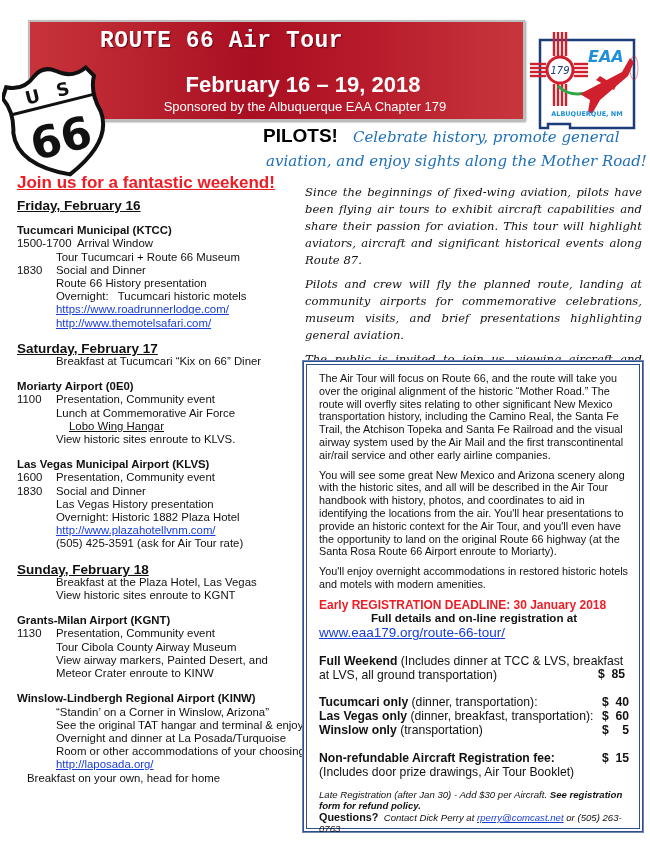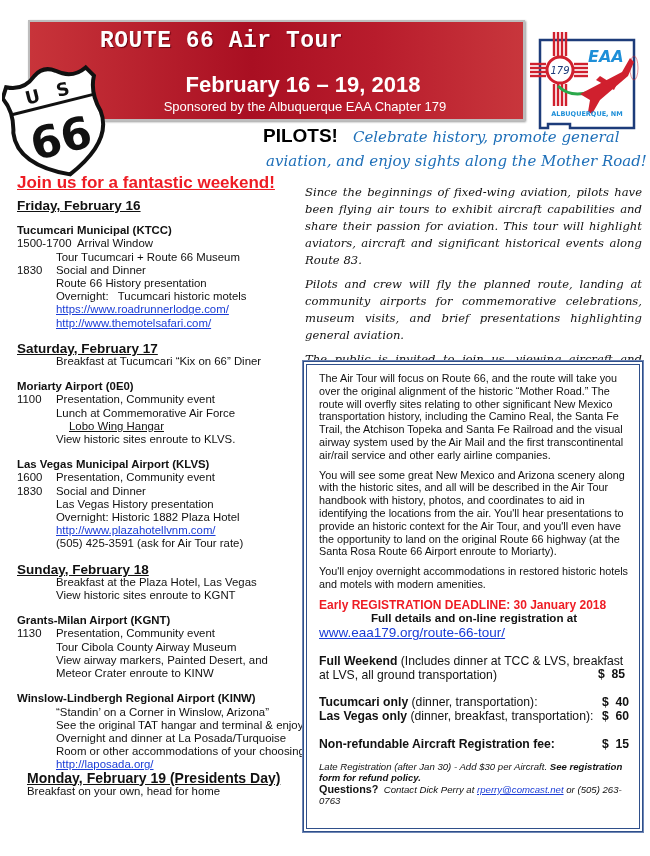--- a/index.html
+++ b/index.html
@@ -202,26 +202,25 @@
   <div class="indent">View airway markers, Painted Desert, and</div>
   <div class="indent">Meteor Crater enroute to KINW</div>
 
   <div class="airport">Winslow-Lindbergh Regional Airport (KINW)</div>
   <div class="indent">“Standin’ on a Corner in Winslow, Arizona”</div>
   <div class="indent">See the original TAT hangar and terminal &amp; enjoy</div>
   <div class="indent">Overnight and dinner at La Posada/Turquoise</div>
   <div class="indent">Room or other accommodations of your choosing</div>
   <div class="indent"><a>http://laposada.org/</a></div>
 
-  <div class="day-heading" style="margin-left:10px;font-size:14px">Monday, February 19  (Presidents Day)</div>
   <div style="margin-left:10px">Breakfast on your own, head for home</div>
 </div>
 
 <div class="intro">
-  <p>Since the beginnings of fixed-wing aviation, pilots have been flying air tours to exhibit aircraft capabilities and share their passion for aviation.  This tour will highlight aviators, aircraft and significant historical events along Route 83.</p>
+  <p>Since the beginnings of fixed-wing aviation, pilots have been flying air tours to exhibit aircraft capabilities and share their passion for aviation.  This tour will highlight aviators, aircraft and significant historical events along Route 87.</p>
   <p>Pilots and crew will fly the planned route, landing at community airports for commemorative celebrations, museum visits, and brief presentations highlighting general aviation.</p>
   <p>The public is invited to join us, viewing aircraft and interacting with pilots and crew at each stop.</p>
 </div>
 
 <div class="infobox">
   <p>The Air Tour will focus on Route 66, and the route will take you over the original alignment of the historic “Mother Road.”  The route will overfly sites relating to other significant New Mexico transportation history, including the Camino Real, the Santa Fe Trail, the Atchison Topeka and Santa Fe Railroad and the visual airway system used by the Air Mail and the first transcontinental air/rail service and other early airline companies.</p>
   <p>You will see some great New Mexico and Arizona scenery along with the historic sites, and all will be described in the Air Tour handbook with history, photos, and coordinates to aid in identifying the locations from the air.  You'll hear presentations to provide an historic context for the Air Tour, and you'll even have the opportunity to land on the original Route 66 highway (at the Santa Rosa Route 66 Airport enroute to Moriarty).</p>
   <p>You'll enjoy overnight accommodations in restored historic hotels and motels with modern amenities.</p>
   <div class="deadline">Early REGISTRATION DEADLINE: 30 January 2018</div>
   <div class="details">Full details and on-line registration at</div>
@@ -234,26 +233,31 @@
 
   <div style="height:14px"></div>
   <div class="price-row">
     <span><b>Tucumcari only</b><span> (dinner, transportation):</span></span>
     <span class="amt">$  40</span>
   </div>
   <div class="price-row">
     <span><b>Las Vegas only</b><span> (dinner, breakfast, transportation):</span></span>
     <span class="amt">$  60</span>
   </div>
+  <div class="price-row">
+    <span><b>Winslow only</b><span> (transportation)</span></span>
+    <span class="amt">$    5</span>
+  </div>
 
   <div style="height:14px"></div>
   <div class="price-row">
     <b>Non-refundable Aircraft Registration fee:</b>
     <span class="amt">$  15</span>
   </div>
+  <div style="font-size:12.2px;line-height:14px">(Includes door prize drawings, Air Tour Booklet)</div>
 
   <div style="height:10px"></div>
   <div class="small-it">
     <span>Late Registration (after Jan 30) - Add $30 per Aircraft.</span>
     <b>See registration form for refund policy.</b>
   </div>
   <div class="small-it">
     <b style="font-style:normal;font-size:10.8px">Questions?</b>&nbsp;
     <span>Contact Dick Perry at</span>
     <a>rperry@comcast.net</a>

